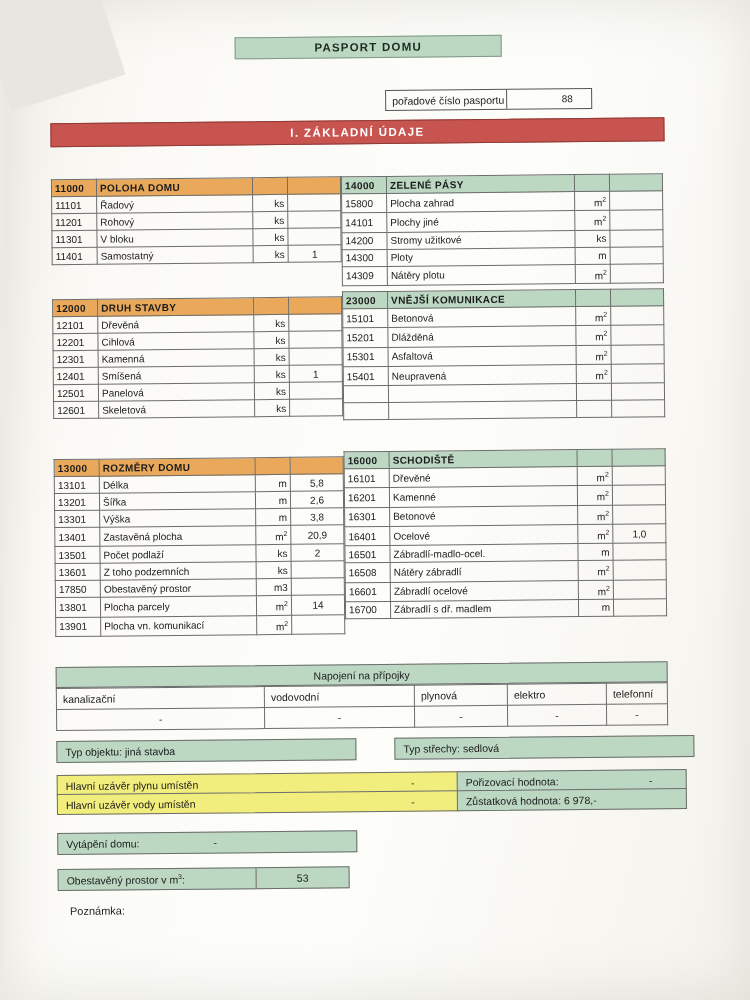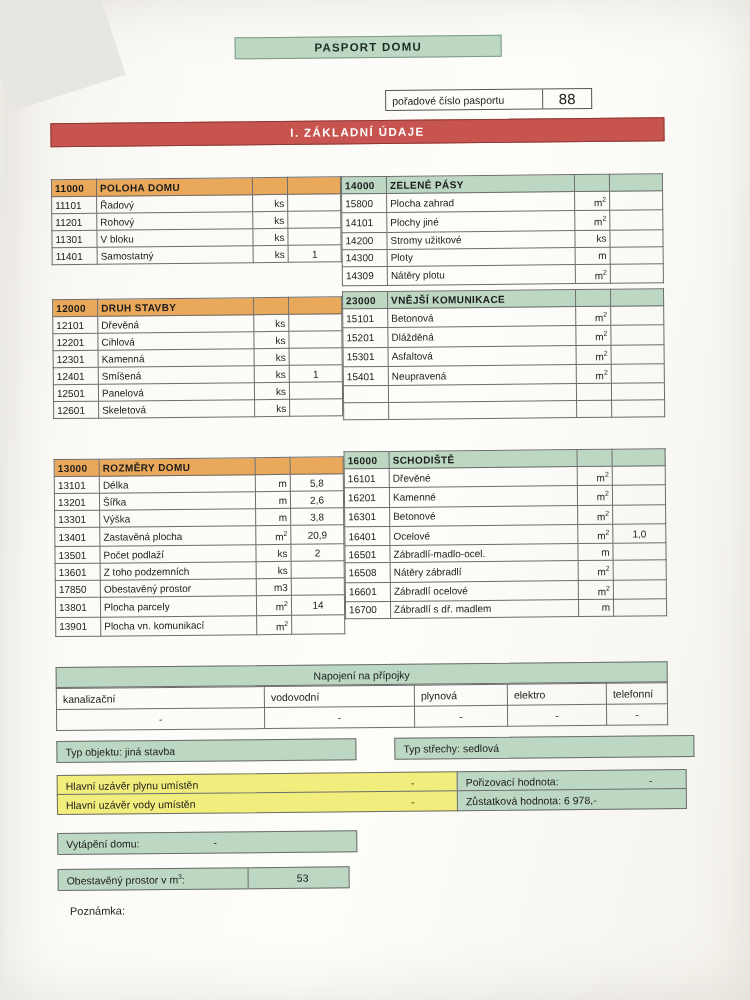--- a/index.html
+++ b/index.html
@@ -29,21 +29,21 @@
     font-size:11.5px;font-weight:bold;letter-spacing:1.2px;
     display:flex;align-items:center;justify-content:center;color:#1c2b20;
   }
   .pasp-no{
     position:absolute;left:385px;top:90px;width:205px;height:19px;
     border:1px solid #555;display:flex;align-items:center;
     font-size:10.5px;
   }
   .pasp-no .lbl{flex:1;padding-left:6px;}
   .pasp-no .val{width:48px;border-left:1px solid #555;height:100%;
-    display:flex;align-items:center;justify-content:center;font-size:15px;}
+    display:flex;align-items:center;justify-content:center;font-size:10px;padding-left:36px;}
   .band{
     position:absolute;left:50px;top:120px;width:612px;height:22px;
     background:#c8544f;border:1px solid #8d3b37;
     display:flex;align-items:center;justify-content:center;
     color:#fff;font-size:11.5px;font-weight:bold;letter-spacing:1.4px;
   }
 
   table{border-collapse:collapse;}
   .blk{position:absolute;font-size:10px;}
   .blk table{width:100%;}
@@ -93,21 +93,21 @@
   #gas-row .r1{top:0;}
   #gas-row .r2{top:19px;}
 
   #vytapeni{left:50px;top:830px;width:290px;background:#bcd7c2;}
   #vytapeni .v{margin-left:74px;}
 
   #obestaveny{position:absolute;left:50px;top:866px;width:290px;height:20px;
     border:1px solid #6d6d6d;background:#bcd7c2;display:flex;align-items:center;font-size:10.5px;}
   #obestaveny .t{padding-left:8px;flex:1;}
   #obestaveny .v{width:92px;border-left:1px solid #6d6d6d;height:100%;
-    display:flex;align-items:center;justify-content:center;padding-left:8px;}
+    display:flex;align-items:center;justify-content:center;}
 
   #poznamka{position:absolute;left:62px;top:902px;font-size:11px;}
 </style>
 </head>
 <body>
 
 <div id="sheet">
   <div id="paper">
 
     <div class="hdr-title">PASPORT  DOMU</div>

